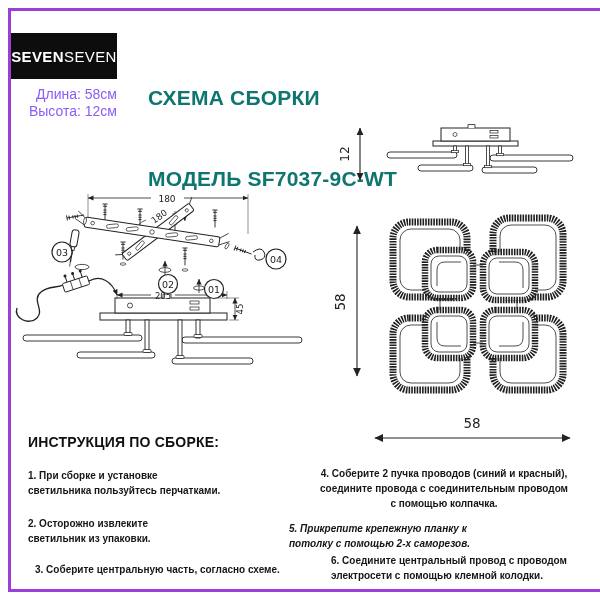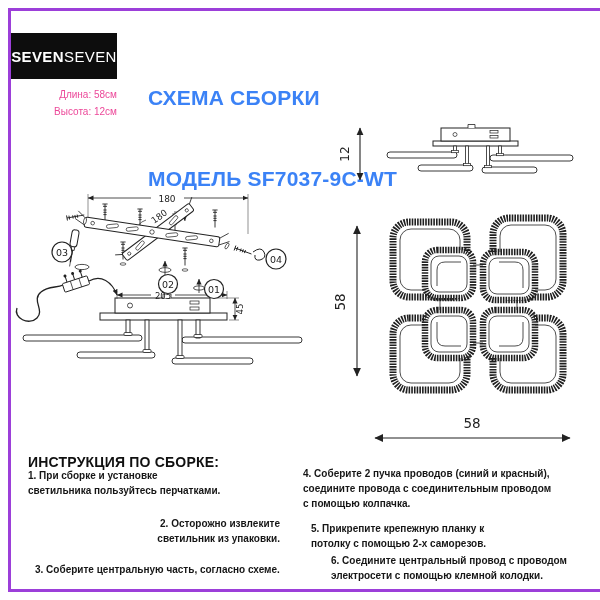--- a/index.html
+++ b/index.html
@@ -2,29 +2,29 @@
 <html><head>
 <meta charset="utf-8">
 <style>
   html,body{margin:0;padding:0;background:#ffffff;}
   body{width:600px;height:600px;overflow:hidden;font-family:"Liberation Sans",sans-serif;color:#1a1a1a;}
   .sheet{position:relative;width:600px;height:600px;background:#fff;padding-left:32px;}
   .frame{position:absolute;inset:8px;border:3px solid #9C3FD9;background:#fff;}
   .logo{position:absolute;left:11px;top:33px;width:106px;height:46px;background:#0d0d0d;color:#fff;
         display:flex;align-items:center;justify-content:center;font-size:15px;letter-spacing:.4px;}
   .logo .b{font-weight:700;} .logo .l{font-weight:400;}
-  .specs{position:absolute;left:2px;top:86px;width:115px;text-align:right;font-size:10px;line-height:17px;color:#ec4899;}
-  .title{position:absolute;left:148px;top:30px;font-size:21px;font-weight:700;color:#3b82f6;line-height:27px;letter-spacing:.2px;white-space:pre;}
-  .instr-h{position:absolute;left:28px;top:434px;font-size:14px;font-weight:700;color:#101010;letter-spacing:.2px;margin-top:20px;}
+  .specs{position:absolute;left:2px;top:86px;width:115px;text-align:right;font-size:14px;line-height:17px;color:#8b5cf6;}
+  .title{position:absolute;left:148px;top:30px;font-size:21px;font-weight:700;color:#0f766e;line-height:27px;letter-spacing:.2px;white-space:pre;}
+  .instr-h{position:absolute;left:28px;top:434px;font-size:14px;font-weight:700;color:#101010;letter-spacing:.2px;}
   .step{position:absolute;font-size:10px;font-weight:700;line-height:15px;color:#161616;white-space:pre-line;}
   #s1{left:28px;top:458px;width:268px;}
-  #s2{left:12px;top:506px;width:268px;text-align:right;}
+  #s2{left:28px;top:506px;width:268px;}
   #s3{left:35px;top:552px;width:275px;}
-  #s4{left:303px;top:456px;width:282px;}
-  #s5{left:311px;top:511px;width:282px;}
+  #s4{left:303px;top:456px;width:282px;text-align:center;}
+  #s5{left:289px;top:511px;width:282px;font-style:italic;}
   #s6{left:303px;top:543px;width:282px;margin-left:28px;}
   svg{position:absolute;overflow:visible;}
   #exploded{left:15px;top:168px;}
   #sideview{left:338px;top:108px;}
   #topview{left:333px;top:198px;}
   svg text{font-family:"DejaVu Sans",sans-serif;fill:#222;}
   .dim-s{font-size:9px;text-anchor:middle;}
   .dim-m{font-size:8.5px;text-anchor:middle;}
   .dim-l{font-size:12px;text-anchor:middle;}
   .dim-xl{font-size:13.5px;text-anchor:middle;}

